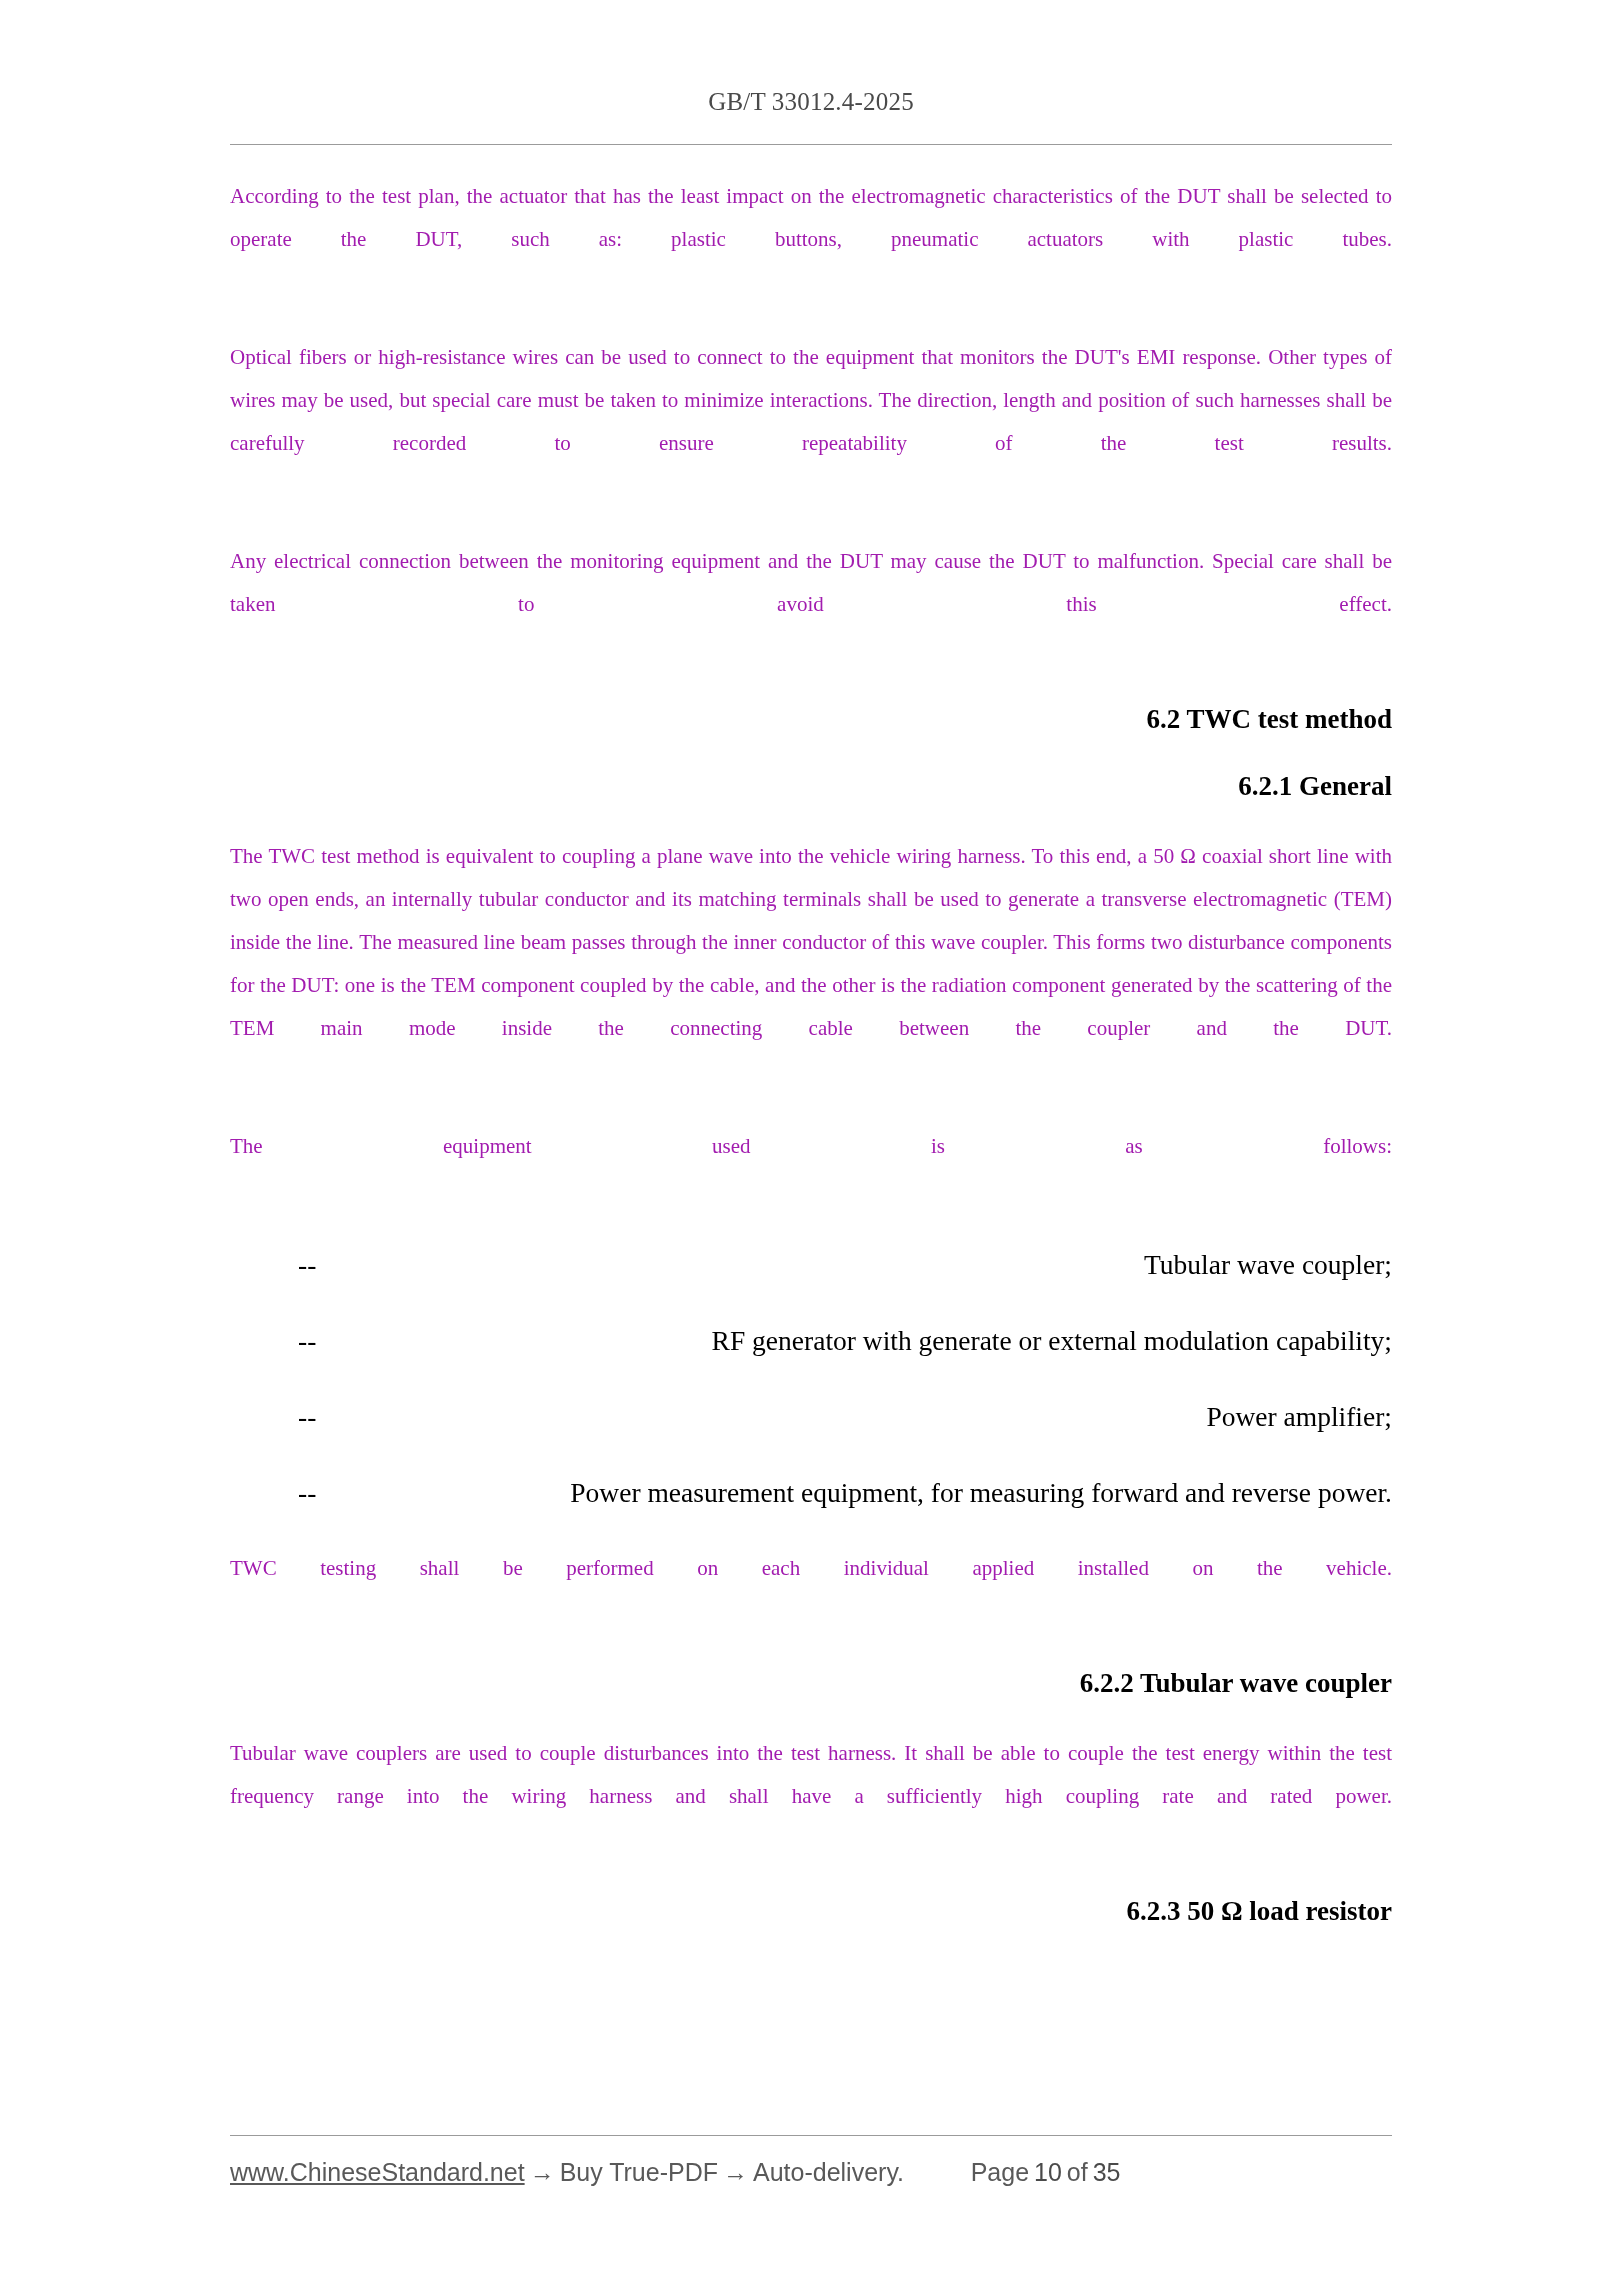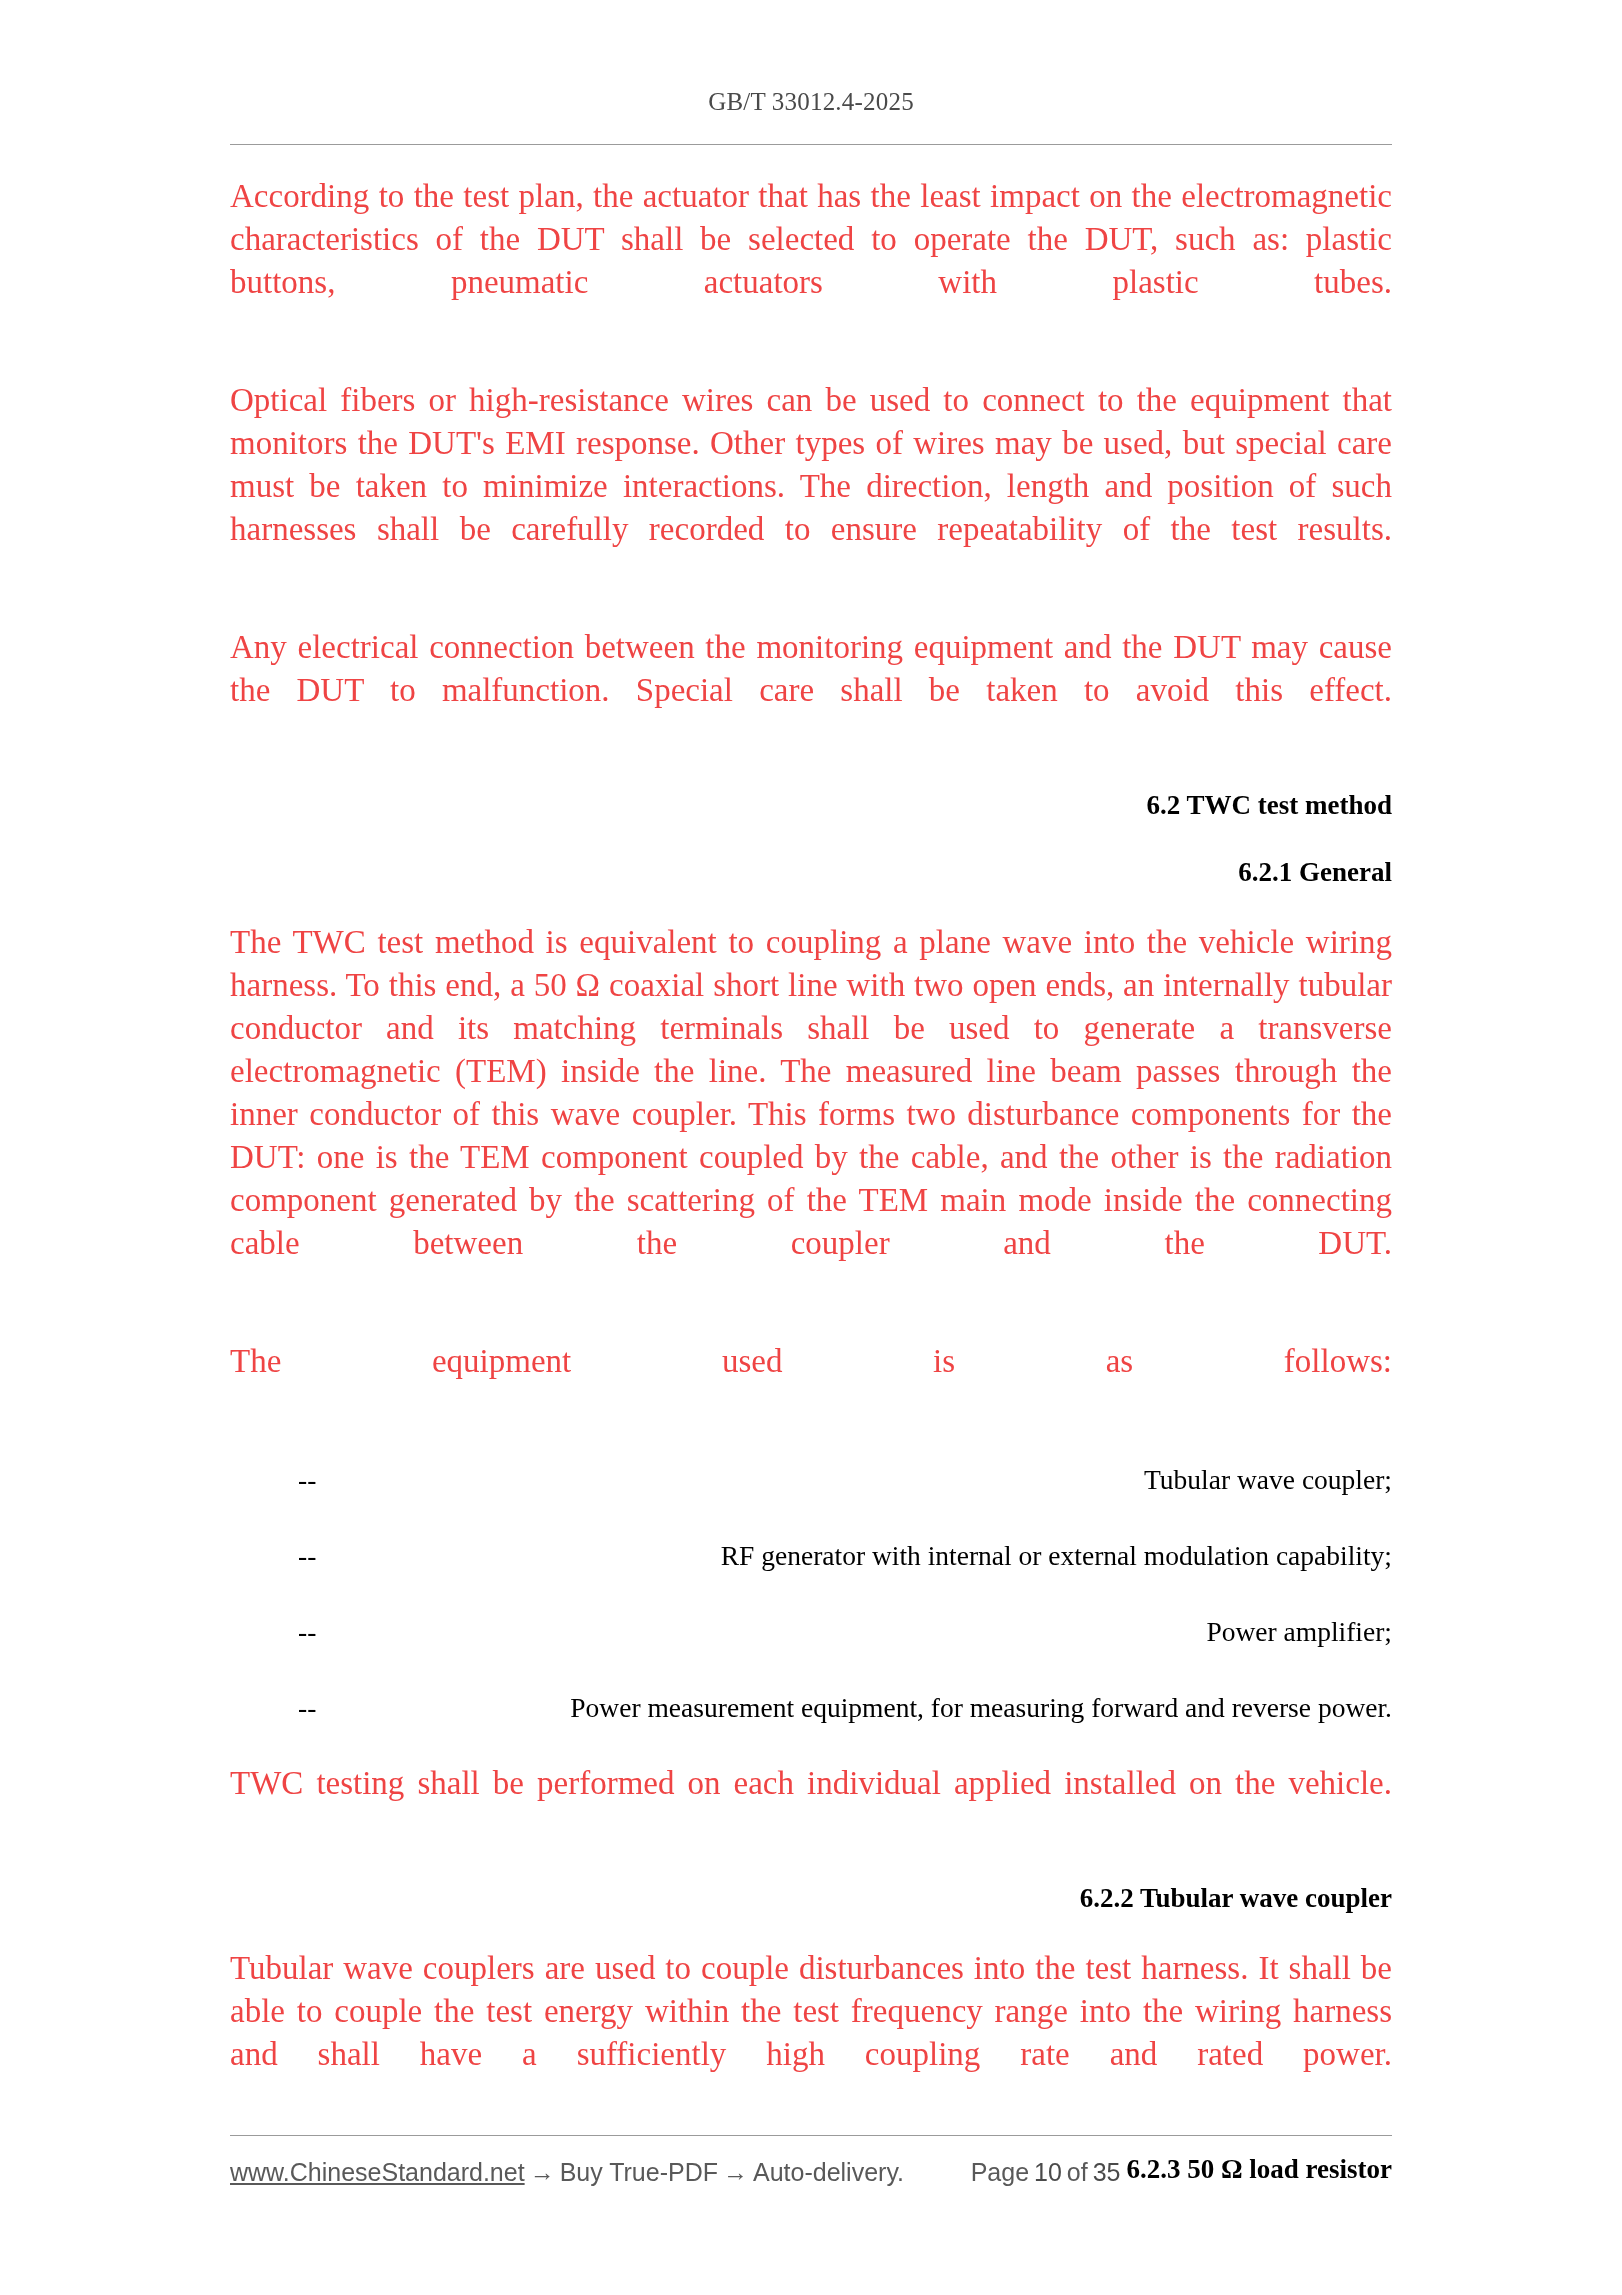--- a/index.html
+++ b/index.html
@@ -47,26 +47,26 @@
 
   
   .content {
     position: absolute;
     left: 230px;
     top: 163px;
     width: 1162px;
   }
 
   p.body-text {
-    font-size: 33px;
+    font-size: 21px;
     line-height: 43px;
     text-align: justify;
     text-justify: inter-word;
     margin: 0 0 32px 0;
-    color: #ef4444;
+    color: #a21caf;
     hyphens: none;
     font-family: Liberation Serif, serif;
   }
   
   p.body-text::after {
     content: "";
     display: inline-block;
     width: 100%;
   }
 
@@ -171,21 +171,21 @@
 
     <p class="body-text">The equipment used is as follows:</p>
 
     <ul class="dash-list">
       <li>
         <span class="dash">--</span>
         <span class="item-text">Tubular wave coupler;</span>
       </li>
       <li>
         <span class="dash">--</span>
-        <span class="item-text">RF generator with internal or external modulation capability;</span>
+        <span class="item-text">RF generator with generate or external modulation capability;</span>
       </li>
       <li>
         <span class="dash">--</span>
         <span class="item-text">Power amplifier;</span>
       </li>
       <li>
         <span class="dash">--</span>
         <span class="item-text">Power measurement equipment, for measuring forward and reverse power.</span>
       </li>
     </ul>

